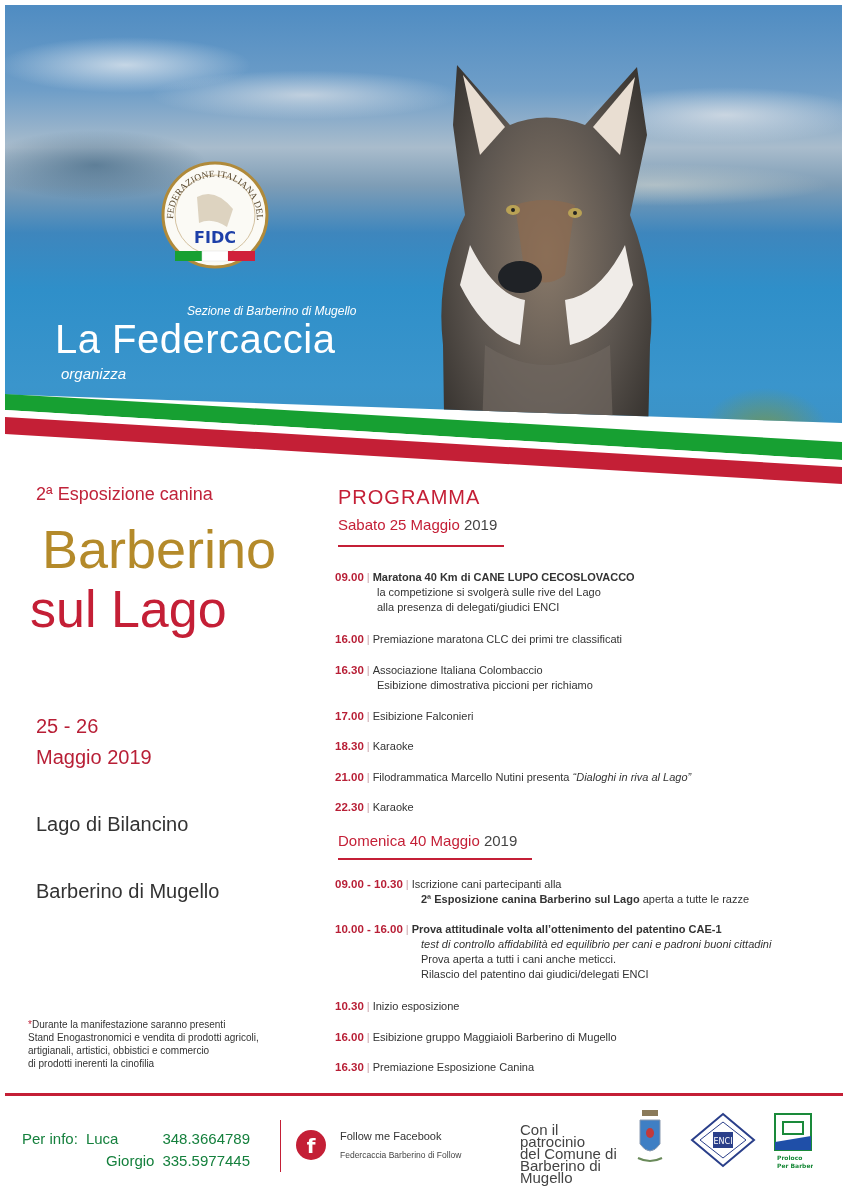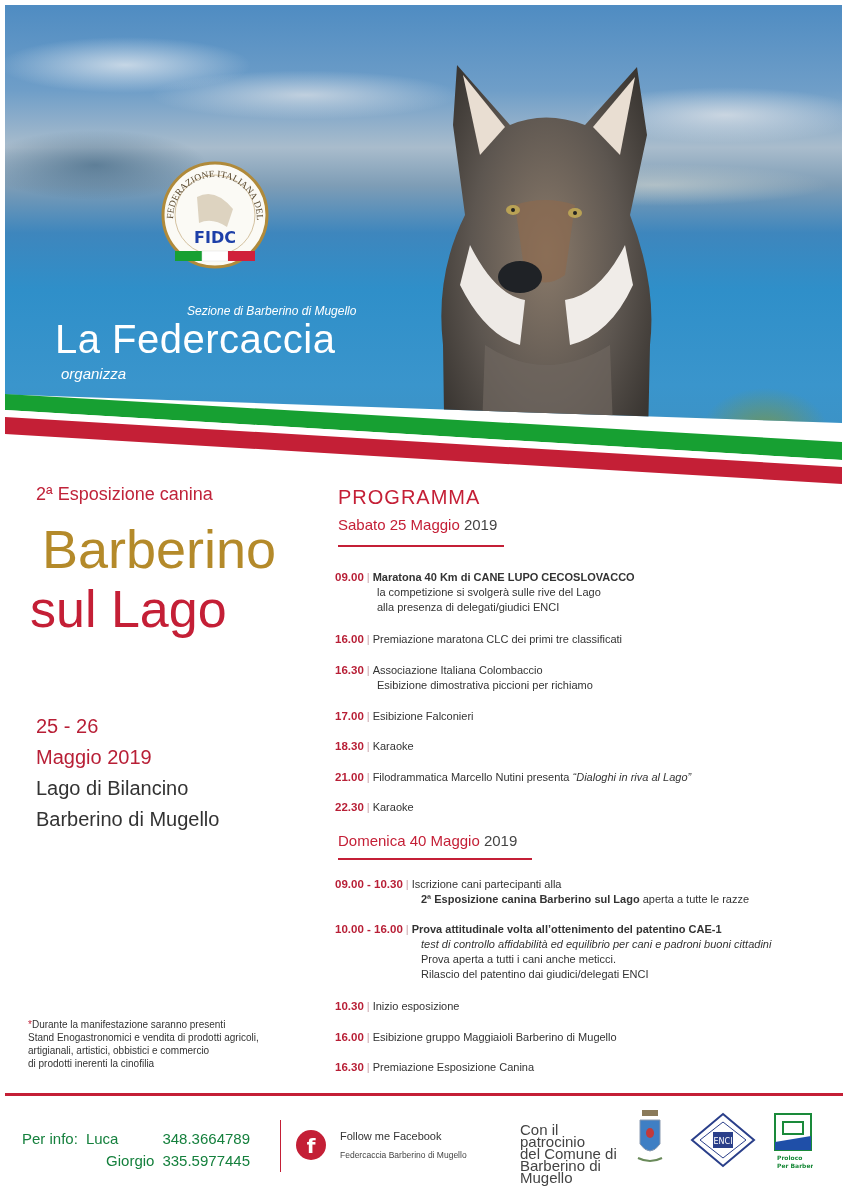--- a/index.html
+++ b/index.html
@@ -38,21 +38,21 @@
 
   
   .stripes { position: absolute; left: 5px; top: 380px; width: 837px; height: 110px; }
 
   
   .expo-label { position: absolute; left: 36px; top: 484px; color: #c0233a; font-size: 18px; }
   .title-1 { position: absolute; left: 28px; top: 522px; color: #b48a2a; font-size: 54px; line-height: 1; margin-left: 14px; }
   .title-2 { position: absolute; left: 30px; top: 583px; color: #c41f36; font-size: 52px; line-height: 1; }
   .dates { position: absolute; left: 36px; top: 711px; font-size: 20px; line-height: 31px; }
   .dates .red { color: #b81f36; }
-  .dates .dark { color: #333; }
+  .dates .dark { color: #333; margin-top: 36px; }
   .note { position: absolute; left: 28px; top: 1018px; font-size: 10px; line-height: 13px; color: #333; width: 290px; }
   .note .star { color: #c0233a; }
 
   
   .prog-title { position: absolute; left: 338px; top: 486px; color: #c41f36; font-size: 20px; letter-spacing: 1px; }
   .day { position: absolute; left: 338px; color: #c41f36; font-size: 15px; }
   .day .yr { color: #444; }
   .day-rule { position: absolute; left: 338px; height: 1.5px; background: #c41f36; }
   .ev { position: absolute; left: 335px; font-size: 11px; line-height: 15px; color: #333; }
   .ev .t { color: #b81f36; font-weight: bold; font-size: 11.5px; }
@@ -213,21 +213,21 @@
     </div>
   <div class="row">
       <span>Giorgio</span>
       <span>335.5977445</span>
     </div>
 </div>
 
 <div class="vsep"></div>
 <div class="fb-icon">f</div>
 <div class="fb-t1 serif">Follow me Facebook</div>
-<div class="fb-t2 serif">Federcaccia Barberino di Mugello</div>
+<div class="fb-t2 serif">Federcaccia Barberino di Follow</div>
 
 <div class="patr serif">
   <div>Con il patrocinio</div>
   <div>del Comune di</div>
   <div>Barberino di Mugello</div>
 </div>
 
 <svg class="crest" viewBox="0 0 28 62">
   <rect x="6" y="2" width="16" height="6" fill="#8a7a5a"></rect>
   <path d="M4 12 L24 12 L24 36 Q14 50 4 36 Z" fill="#3f7fc4" stroke="#8a9ab0" stroke-width="1"></path>

